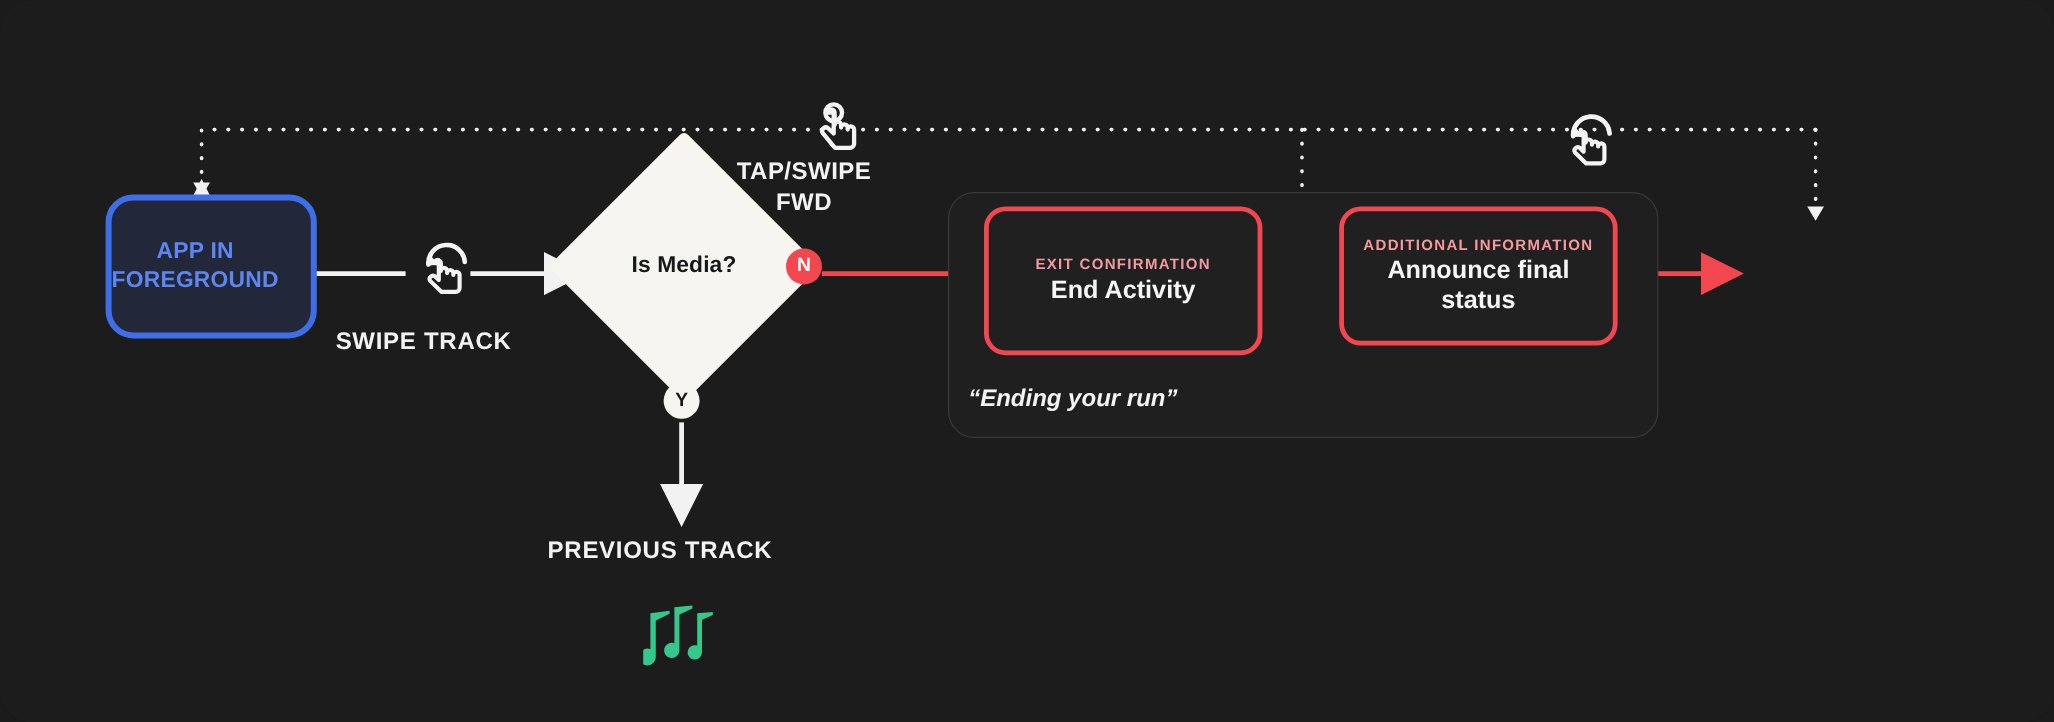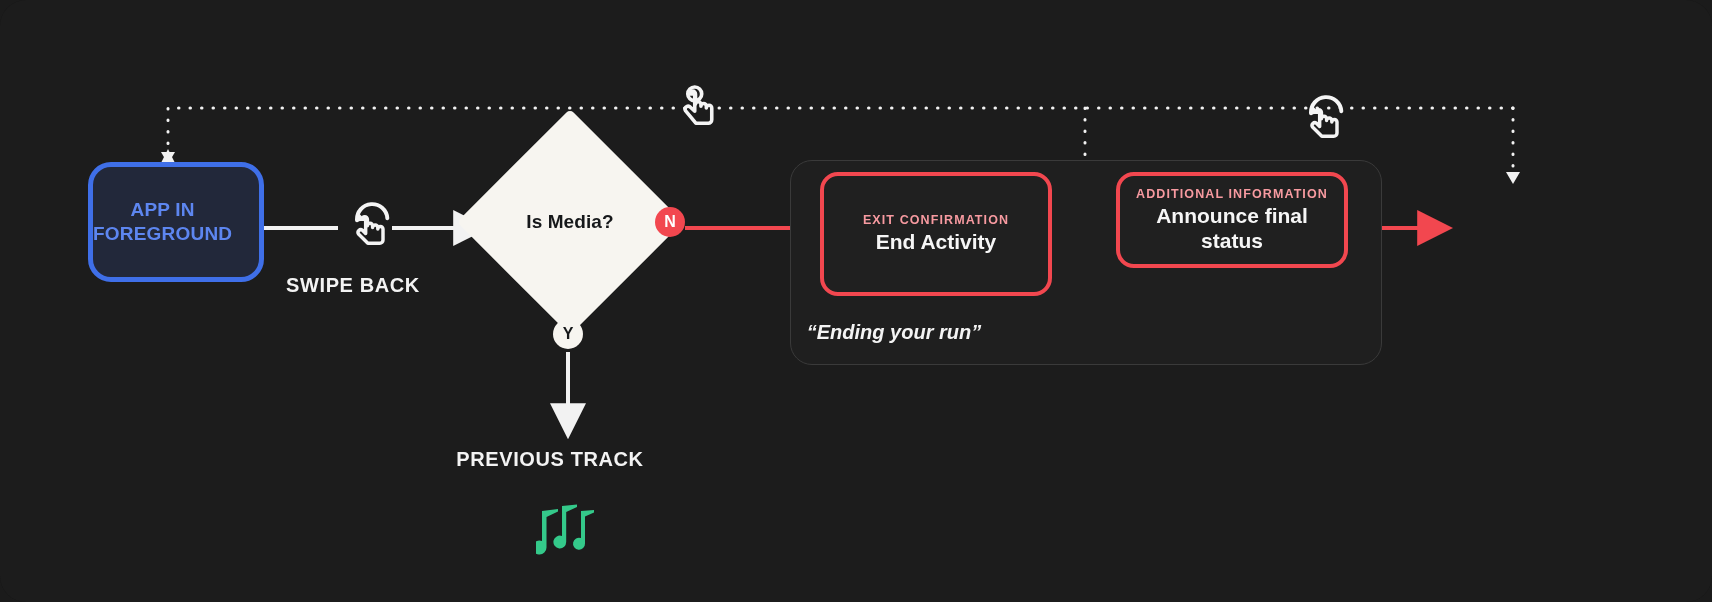--- a/index.html
+++ b/index.html
@@ -95,21 +95,21 @@
     border:4px solid #f2474f;
     border-radius:18px;
     background:#202020;
     box-sizing:border-box;
     display:flex;flex-direction:column;
     align-items:center;justify-content:center;
     text-align:center;
     padding:8px 14px;
   }
   .card-exit{left:820px;top:172px;width:232px;height:124px;}
-  .card-info{left:1116px;top:172px;width:232px;height:96px;}
+  .card-info{left:1116px;top:172px;width:232px;height:116px;}
   .card .eyebrow{
     color:#f79aa0;
     font-size:12.5px;
     font-weight:700;
     letter-spacing:1.1px;
     text-transform:uppercase;
     margin-bottom:3px;
   }
   .card .title{
     color:#f6f6f6;
@@ -233,21 +233,25 @@
 
   <div class="card card-info">
     <div class="eyebrow">ADDITIONAL INFORMATION</div>
     <div class="title">Announce final status</div>
   </div>
   <div class="quote quote-2">
     <br>
   </div>
 
 
-  <div class="caption cap-swipe-back">SWIPE BACK</div>
+  <div class="caption cap-swipe-back">SWIPE TRACK</div>
+  <div class="caption cap-tap-swipe">
+    <span>TAP/SWIPE</span><br>
+    <span>FWD</span>
+  </div>
   <div class="caption cap-prev-track">PREVIOUS TRACK</div>
 
   <div class="icon icon-swipe-back">
     <svg width="52" height="52" viewBox="0 0 48 48">
       <path d="M12 17 A13 13 0 0 1 40 15" fill="none" stroke="#f4f4f4" stroke-width="3.6" stroke-linecap="round"></path>
       <path d="M12.5 9 L11 18 L20 17 Z" fill="#f4f4f4"></path>
       <path d="M20 16 v13 l-3-3 a2.6 2.6 0 0 0-3.6 3.6 L22 38 h11 a3 3 0 0 0 3-3 V25 a2.4 2.4 0 0 0-4.8 0 v-1.4 a2.4 2.4 0 0 0-4.8 0 v-1.6 a2.4 2.4 0 0 0-4.8 0 V16 a2.5 2.5 0 0 0-5 0z" fill="#1c1c1c" stroke="#f4f4f4" stroke-width="3.2" stroke-linejoin="round"></path>
     </svg>
   </div>
 

